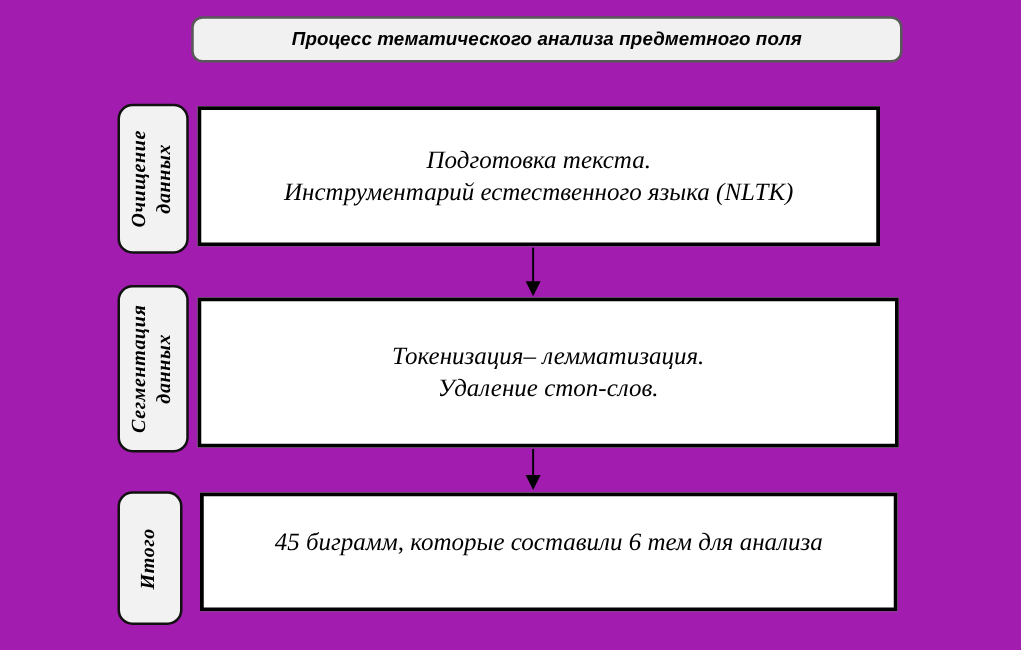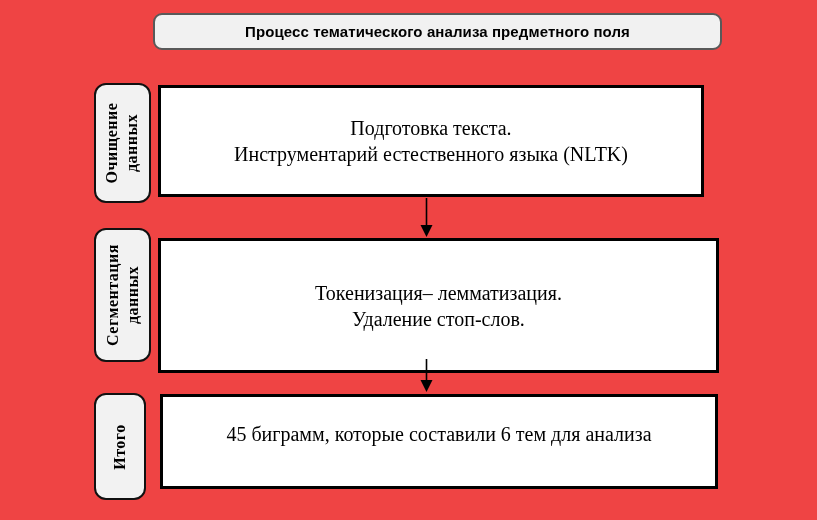--- a/index.html
+++ b/index.html
@@ -4,24 +4,25 @@
 <style>
   html, body {
     margin: 0;
     padding: 0;
     background: #ffffff;
   }
   .canvas {
     position: relative;
     width: 817px;
     height: 520px;
-    background: #ef4444;
+    background: #a21caf;
     overflow: hidden;
     font-family: "Liberation Serif", serif;
     color: #000000;
+    font-style: italic;
   }
 
   
   .title-pill {
     position: absolute;
     left: 153px;
     top: 13px;
     width: 569px;
     height: 37px;
     box-sizing: border-box;
@@ -74,21 +75,21 @@
     align-items: center;
     justify-content: center;
     text-align: center;
   }
   .stage-box span {
     white-space: pre-line;
     font-size: 20px;
     line-height: 26px;
   }
   .box-1 { left: 158px; top: 85px;  width: 546px; height: 112px; }
-  .box-2 { left: 158px; top: 238px; width: 561px; height: 135px; }
+  .box-2 { left: 158px; top: 238px; width: 561px; height: 120px; }
   .box-3 { left: 160px; top: 394px; width: 558px; height: 95px; padding-bottom: 16px; }
 
   
   .arrow {
     position: absolute;
     display: block;
   }
   .arrow-1 { left: 419px; top: 198px; }
   .arrow-2 { left: 419px; top: 359px; }
 </style>

